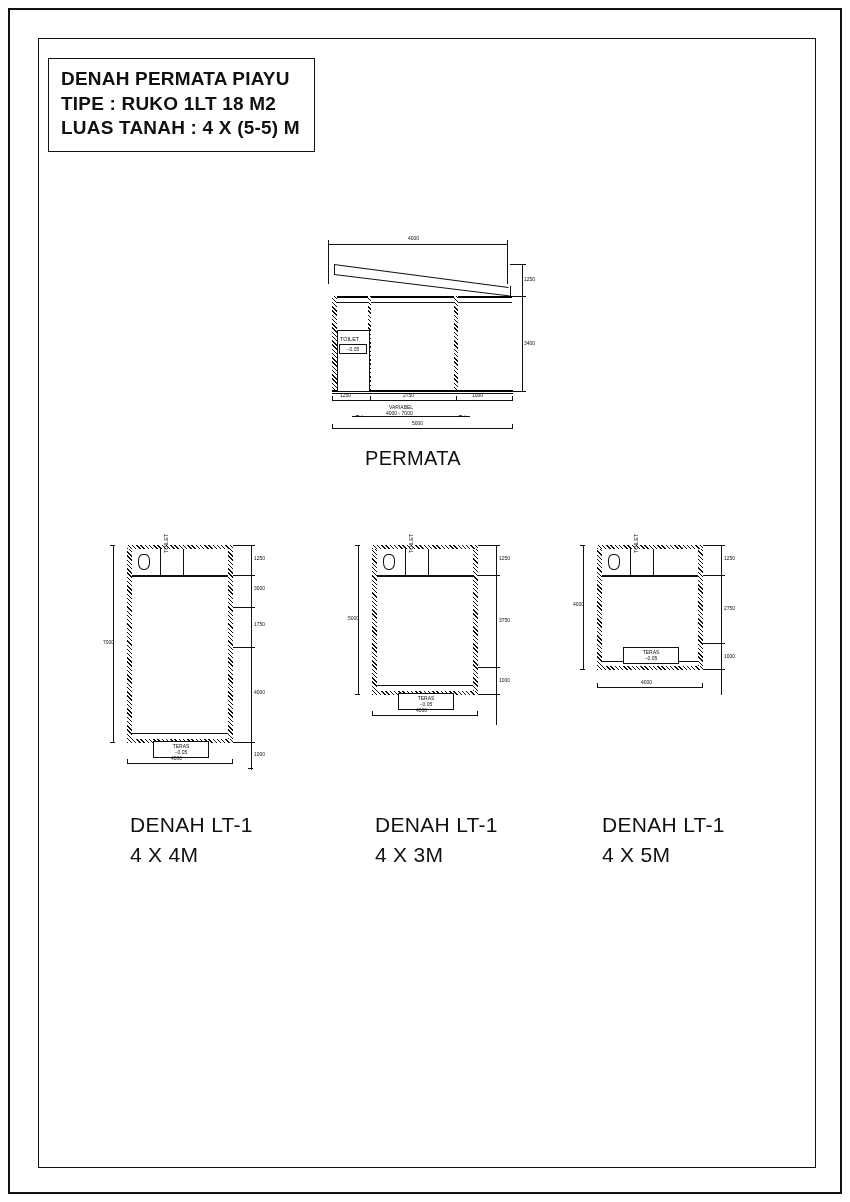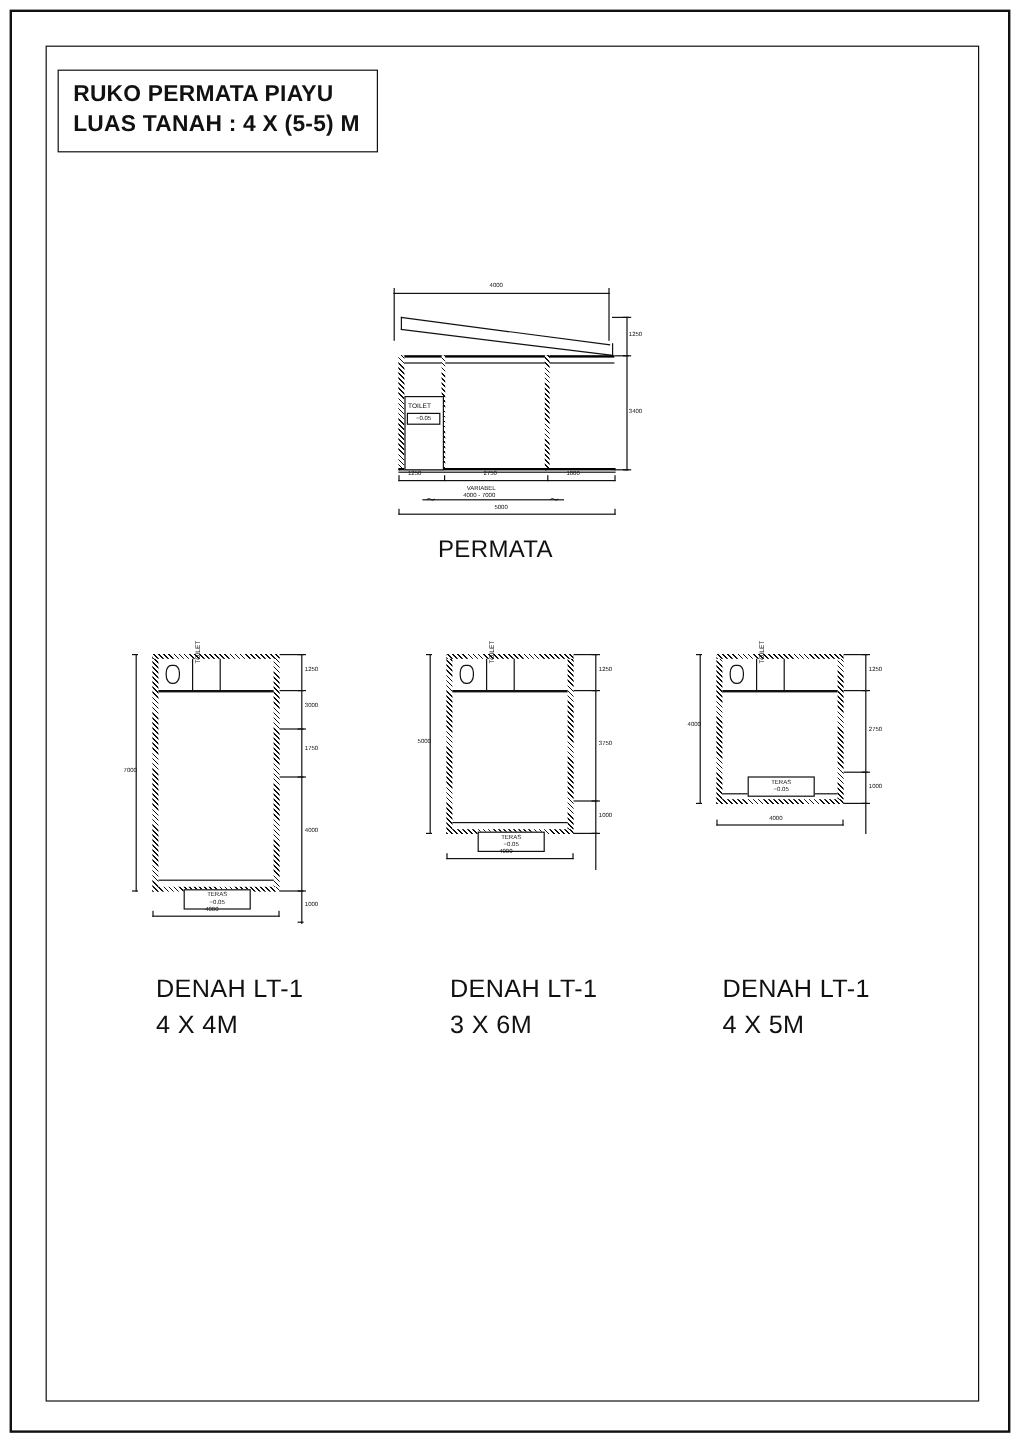--- a/index.html
+++ b/index.html
@@ -99,21 +99,22 @@
   .tick{position:absolute;width:1px;height:5px;background:#111;}
   .vtick{position:absolute;height:1px;width:5px;background:#111;}
 </style>
 </head>
 <body>
 
 <div class="sheet">
   <div class="inner-frame"></div>
 
   <div class="title-block">
-    <div>RUKO PERMATA PIAYU</div>
+    <div>DENAH PERMATA PIAYU</div>
+    <div>TIPE : RUKO 1LT 18 M2</div>
     <div>LUAS TANAH : 4 X (5-5) M</div>
   </div>
 
   <div class="draw" style="left:300px;top:222px;width:230px;height:200px;">
 
     <div class="dimline" style="left:18px;top:12px;width:180px;"></div>
     <div class="tick" style="left:18px;top:8px;"></div>
     <div class="tick" style="left:197px;top:8px;"></div>
     <div class="dim-txt" style="left:98px;top:3px;">4000</div>
     <div class="ln v" style="left:18px;top:12px;height:40px;"></div>
@@ -263,21 +264,21 @@
     <div class="dim-txt" style="left:149px;top:142px;">1000</div>
 
     <div class="dimline" style="left:22px;top:180px;width:106px;"></div>
     <div class="tick" style="left:22px;top:176px;"></div>
     <div class="tick" style="left:127px;top:176px;"></div>
     <div class="dim-txt" style="left:66px;top:172px;">4000</div>
   </div>
 
   <div class="cap2" style="left:365px;top:800px;">
     <span>DENAH LT-1</span><br>
-    <span>3 X 6M</span>
+    <span>4 X 3M</span>
   </div>
 
   <div class="draw" style="left:565px;top:525px;width:180px;height:190px;">
     <div class="hatchwall" style="position:absolute;left:22px;top:10px;width:5px;height:125px;"></div>
     <div class="hatchwall" style="position:absolute;left:123px;top:10px;width:5px;height:125px;"></div>
     <div class="hatchwall" style="position:absolute;left:22px;top:10px;width:106px;height:4px;"></div>
     <div class="hatchwall" style="position:absolute;left:22px;top:131px;width:106px;height:4px;"></div>
 
     <div class="ln h" style="left:27px;top:40px;width:96px;height:1.5px;"></div>
     <div class="ln v" style="left:55px;top:14px;height:26px;"></div>

